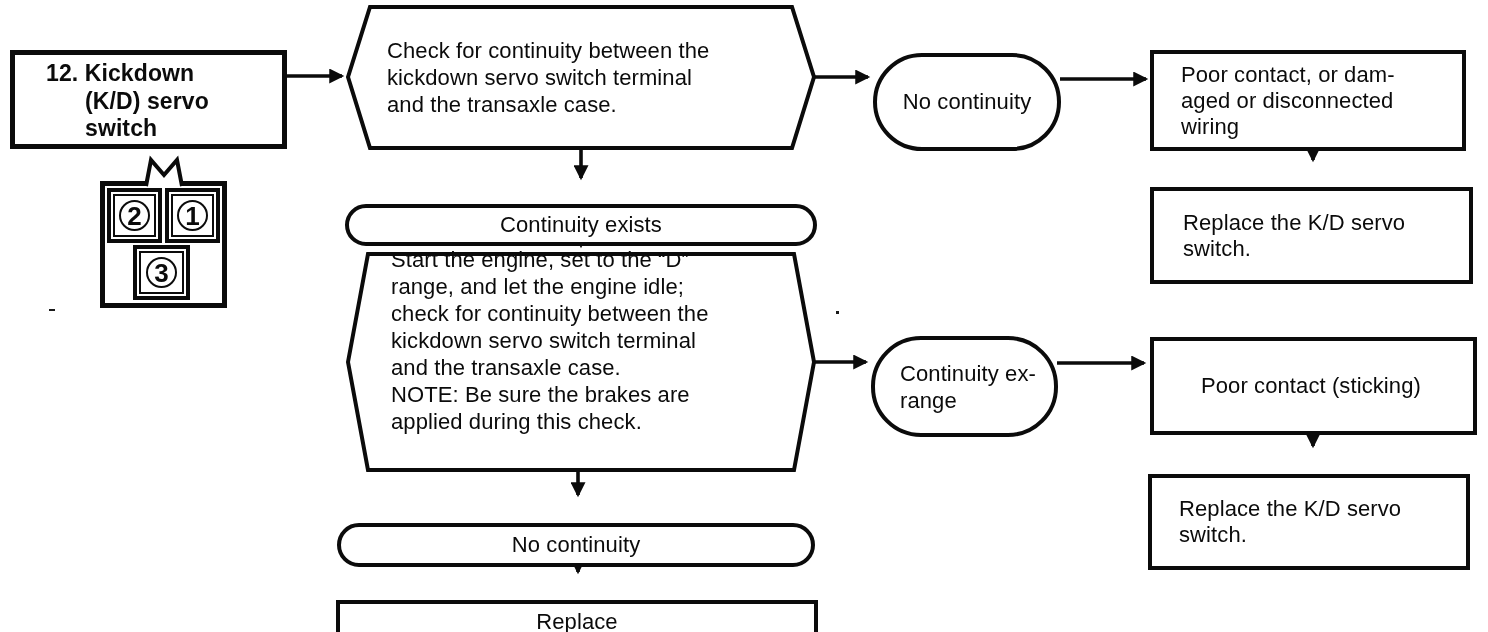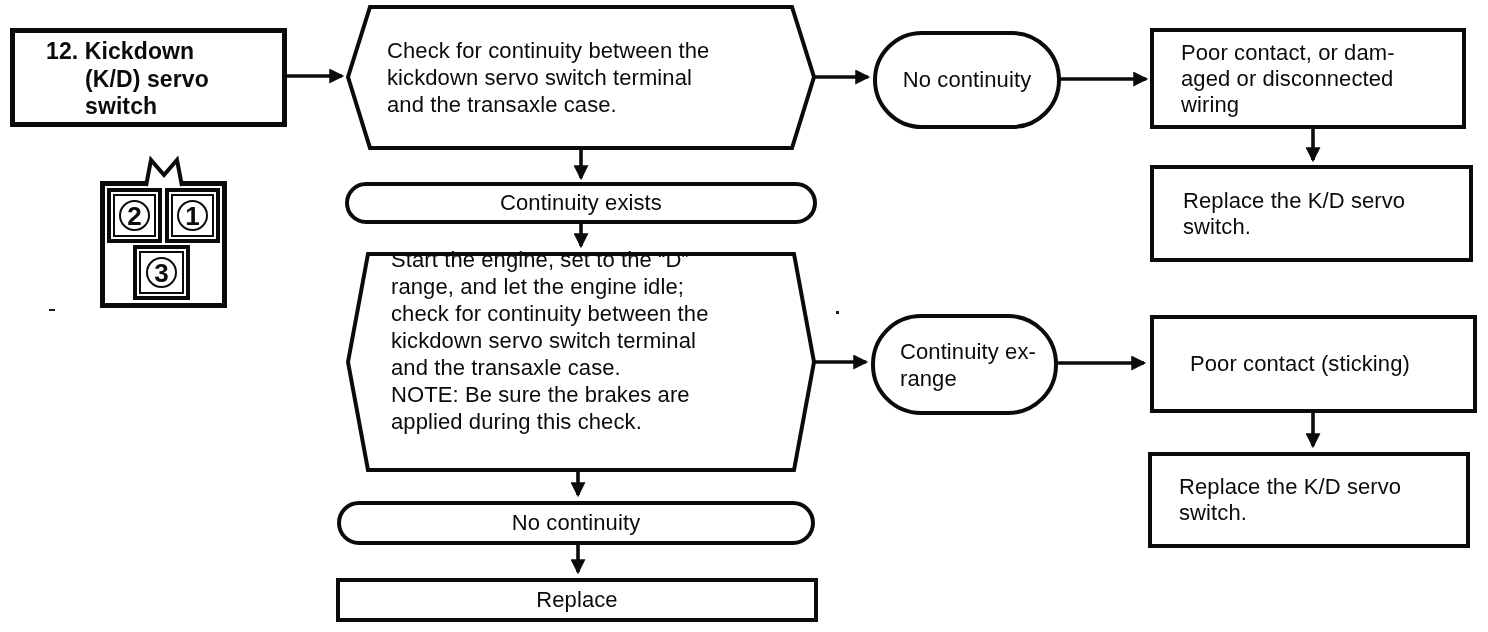--- a/index.html
+++ b/index.html
@@ -13,20 +13,21 @@
     overflow: hidden;
   }
   .node {
     position: absolute;
     box-sizing: border-box;
     background: #ffffff;
     border: 4px solid #0b0b0b;
     font-size: 22px;
     line-height: 26px;
     letter-spacing: 0.1px;
+    margin-top: 22px;
   }
   .pre { white-space: pre-line; }
   .center { display: flex; align-items: center; justify-content: center; text-align: center; }
   .vcenter { display: flex; align-items: center; }
 
   
   .title-box {
     left: 10px; top: 28px; width: 277px; height: 99px;
     border-width: 5px;
     font-weight: bold; font-size: 23px; line-height: 27.5px;
@@ -44,21 +45,21 @@
 
   
   .pill-wide-1 { left: 345px; top: 182px; width: 472px; height: 42px; border-radius: 22px; text-align: right; }
   .pill-wide-2 { left: 337px; top: 501px; width: 478px; height: 44px; border-radius: 23px; }
   .pill-top    { left: 873px; top: 31px;  width: 188px; height: 98px; border-radius: 49px; }
   .pill-mid    { left: 871px; top: 314px; width: 187px; height: 101px; border-radius: 50px; padding-left: 25px; line-height: 27px; }
 
   
   .rect-wiring   { left: 1150px; top: 28px;  width: 316px; height: 101px; padding-left: 27px; }
   .rect-replace1 { left: 1150px; top: 165px; width: 323px; height: 97px;  padding-left: 29px; }
-  .rect-sticking { left: 1150px; top: 315px; width: 327px; height: 98px;  padding-left: 36px; }
+  .rect-sticking { left: 1150px; top: 315px; width: 327px; height: 98px;  padding-left: 47px; }
   .rect-replace2 { left: 1148px; top: 452px; width: 322px; height: 96px;  padding-left: 27px; }
   .rect-normal   { left: 336px;  top: 578px; width: 482px; height: 44px; }
 
   
   .conn-box {
     position: absolute; box-sizing: border-box;
     left: 100px; top: 181px; width: 127px; height: 127px;
     border: 5px solid #0b0b0b; background: #fff;
   }
   .conn-notch { position: absolute; left: 140px; top: 154px; }

